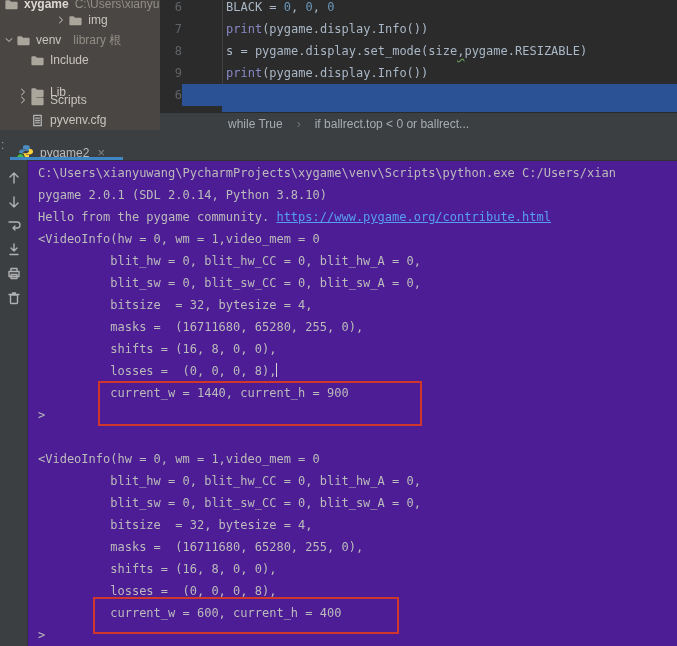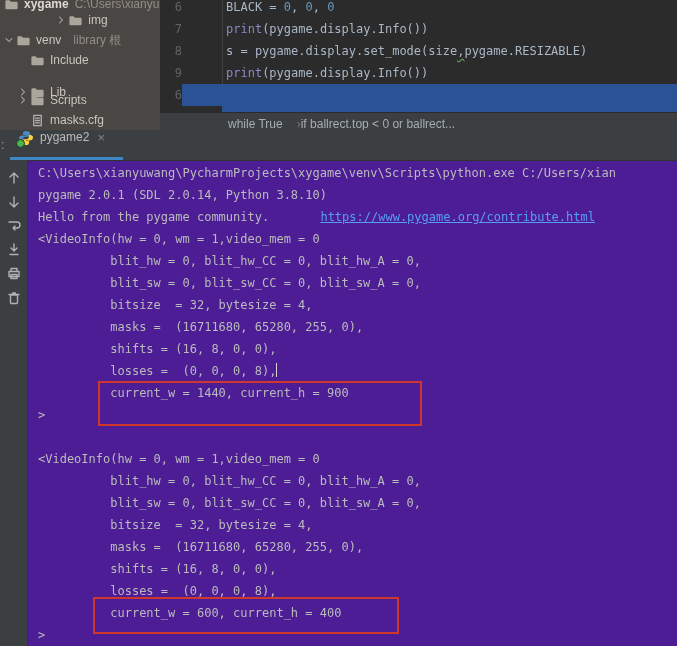--- a/index.html
+++ b/index.html
@@ -30,46 +30,46 @@
   .ed-line.selected .ed-code{background:var(--sel);}
   .ed-line.selected .sel-fill{flex:1;background:var(--sel);height:100%;}
   #indent-guide{position:absolute;left:62px;top:0;width:1px;height:112px;background:#404040;}
   #sel-strip{position:absolute;left:62px;top:106px;right:0;height:6px;background:var(--sel);}
   .ed-line .sel-fill{flex:1;height:100%;}
 
   
   #breadcrumb{position:absolute;left:160px;top:112px;width:517px;height:22px;
     background:var(--bar-bg);display:flex;align-items:center;font-size:12px;
     color:#a7adb3;border-top:1px solid #2a2a2a;}
-  #breadcrumb .crumb{}
+  #breadcrumb .crumb{margin-left:14px;}
   #breadcrumb .crumb:first-child{margin-left:68px;text-align:center;}
   #breadcrumb .bc-sep{margin-left:14px;color:#6f7578;}
 
   
   #tabbar{position:absolute;left:0;top:130px;width:677px;height:30px;
     background:var(--bar-bg);border-bottom:1px solid #323232;}
   #tool-label-frag{position:absolute;left:1px;top:8px;color:#9da0a2;font-size:12px;}
-  #run-tab{position:absolute;left:12px;top:0;height:30px;display:flex;align-items:flex-start;
+  #run-tab{position:absolute;left:12px;top:0;height:30px;display:flex;align-items:flex-end;
     padding:0 6px;color:#bbbbbb;font-size:12px;}
   #run-tab .py{position:relative;width:16px;height:16px;margin-right:6px;}
   #run-tab .py .dot{position:absolute;left:-2px;bottom:-2px;width:7px;height:7px;border-radius:50%;
     background:#47b54b;border:1px solid #2b2b2b;}
   #tab-close{margin-left:8px;color:#7f8487;font-size:13px;}
   #tab-underline{position:absolute;left:10px;top:27px;width:113px;height:3px;background:var(--underline);}
 
   #tool-strip{position:absolute;left:0;top:160px;width:28px;height:486px;background:var(--bar-bg);
     display:flex;flex-direction:column;align-items:center;padding-top:10px;box-sizing:border-box;
     border-right:1px solid #313335;}
   .strip-ico{width:16px;height:16px;margin-bottom:8px;}
 
   #console-out{position:absolute;left:38px;top:162px;width:639px;height:484px;
     font-family:"DejaVu Sans Mono","Liberation Mono",monospace;font-size:12px;
     line-height:22px;color:var(--con-text);white-space:pre;overflow:hidden;}
   .con-line{height:22px;}
-  .con-link{color:var(--link);text-decoration:underline;margin-left:44px;}
+  .con-link{color:var(--link);text-decoration:underline;}
   .caret{display:inline-block;width:1px;height:14px;background:#d4d4d4;vertical-align:-2px;}
 
   .anno-box{position:absolute;border:2px solid var(--anno);pointer-events:none;}
   #anno-1{left:98px;top:381px;width:320px;height:41px;}
   #anno-2{left:93px;top:597px;width:302px;height:33px;}
   #watermark{position:absolute;left:394px;top:615px;font-size:15px;color:var(--wm);}
 
   svg{display:block;}
 </style>
 </head>
@@ -150,21 +150,21 @@
           </span>
           <span>Scripts</span>
         </div>
         <div class="tree-row" style="top: 110px;">
           <span class="chev" style="margin-left: 16px;"></span>
           <span class="t-ico">
             <svg viewBox="0 0 16 16" width="15" height="15">
               <path fill="none" stroke="#afb1b3" stroke-width="1.4" stroke-linecap="round" stroke-linejoin="round" d="M4 2.5h8v11H4z M6 5.5h4 M6 8h4 M6 10.5h4"></path>
             </svg>
           </span>
-          <span>masks.cfg</span>
+          <span>pyvenv.cfg</span>
         </div>
       </div>
   </aside>
 
   <section id="editor">
     <div id="indent-guide"></div>
     <div id="editor-lines" style="margin-top:-4px">
         <div class="ed-line">
           <span class="ed-gutter">6</span>
           <span class="ed-code"><span class="seg-plain">BLACK = </span><span class="seg-number">0</span><span class="seg-plain">, </span><span class="seg-number">0</span><span class="seg-plain">, </span><span class="seg-number">0</span></span>

